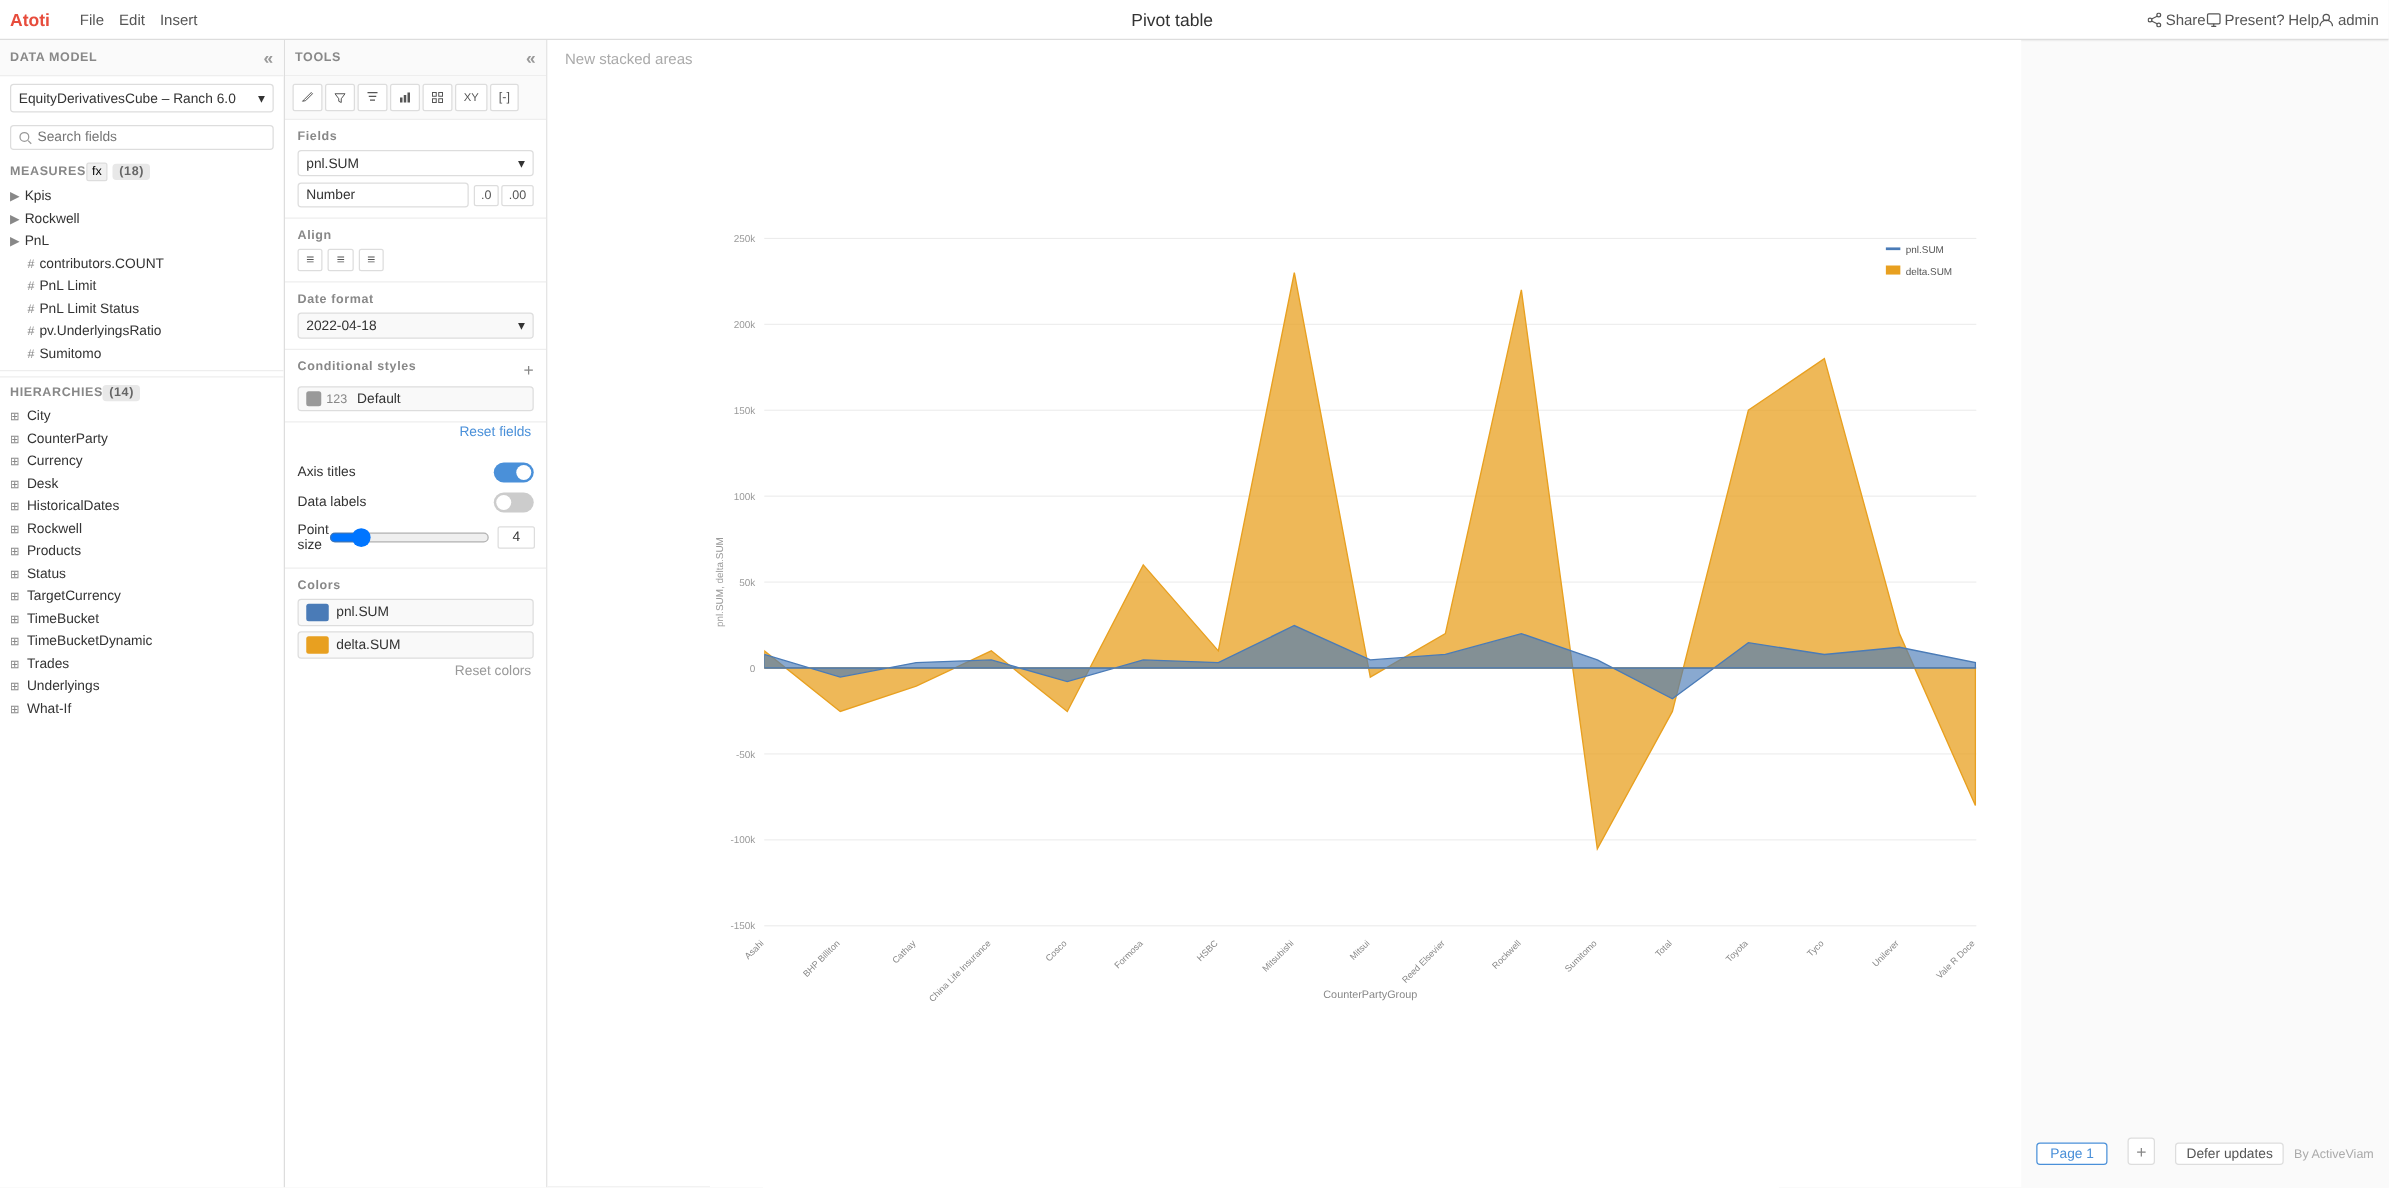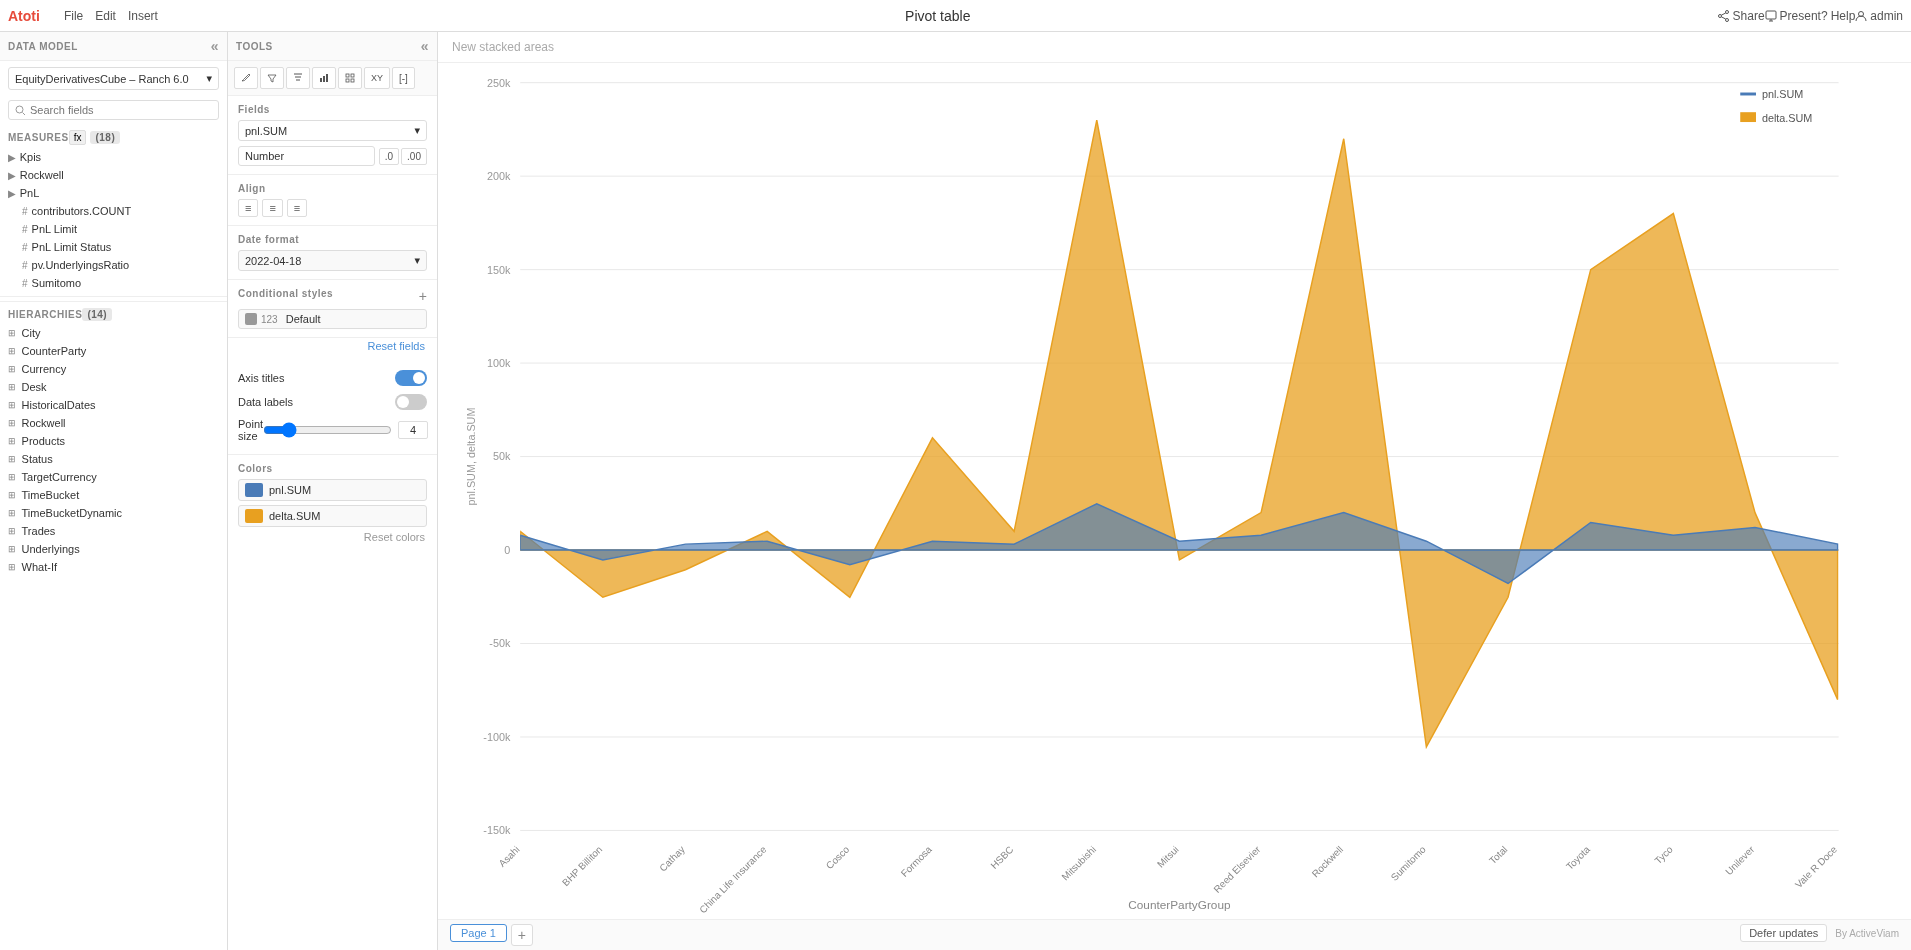--- a/index.html
+++ b/index.html
@@ -62,25 +62,25 @@
     .point-slider { flex: 1; }
     .point-val { border: 1px solid #ddd; border-radius: 2px; padding: 2px 4px; font-size: 11px; width: 30px; text-align: center; }
     .colors-section { padding: 8px 10px; }
     .colors-section label { font-size: 10px; color: #888; font-weight: 600; letter-spacing: 0.5px; display: block; margin-bottom: 5px; }
     .color-row { display: flex; align-items: center; gap: 6px; margin-bottom: 4px; border: 1px solid #ddd; border-radius: 3px; padding: 3px 6px; background: #f9f9f9; }
     .color-swatch { width: 18px; height: 14px; border-radius: 2px; flex-shrink: 0; }
     .color-label { font-size: 11px; color: #333; }
     .reset-colors { font-size: 11px; color: #999; text-align: right; display: block; padding-right: 2px; cursor: pointer; }
 
     
-    .chart-area { flex: 1; display: flex; flex-direction: column; background: #fff; overflow: hidden; }
+    .chart-area { flex: 1; display: flex; flex-direction: row; background: #fff; overflow: hidden; }
     .chart-title-bar { padding: 8px 14px; font-size: 12px; color: #aaa; border-bottom: 1px solid #eee; }
     .chart-container { flex: 1; position: relative; overflow: hidden; }
     svg.chart { width: 100%; height: 100%; }
-    .chart-footer { display: flex; align-items: flex-start; gap: 4px; padding: 4px 12px; border-top: 1px solid #eee; background: #fafafa; }
+    .chart-footer { display: flex; align-items: flex-end; gap: 16px; padding: 18px 12px; border-top: 1px solid #eee; background: #fafafa; }
     .page-tab { border: 1px solid #ddd; border-radius: 3px; padding: 2px 10px; font-size: 11px; color: #555; background: #fff; cursor: pointer; }
     .page-tab.active { background: #fff; border-color: #4a90d9; color: #4a90d9; }
     .add-page-btn { border: 1px solid #ddd; border-radius: 3px; background: #fff; width: 22px; height: 22px; display: flex; align-items: center; justify-content: center; cursor: pointer; font-size: 14px; color: #888; }
     .footer-right { margin-left: auto; display: flex; align-items: center; gap: 8px; }
     .defer-btn { border: 1px solid #ddd; border-radius: 3px; padding: 2px 8px; font-size: 11px; color: #555; background: #fff; cursor: pointer; }
     .brand-text { font-size: 10px; color: #aaa; }
 
     
     .hier-section { border-top: 1px solid #eee; }
   </style>

